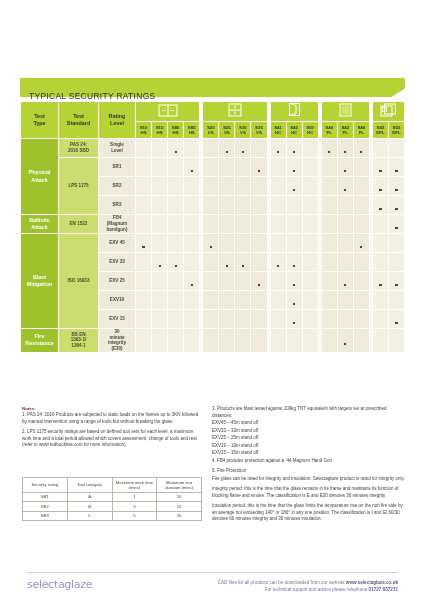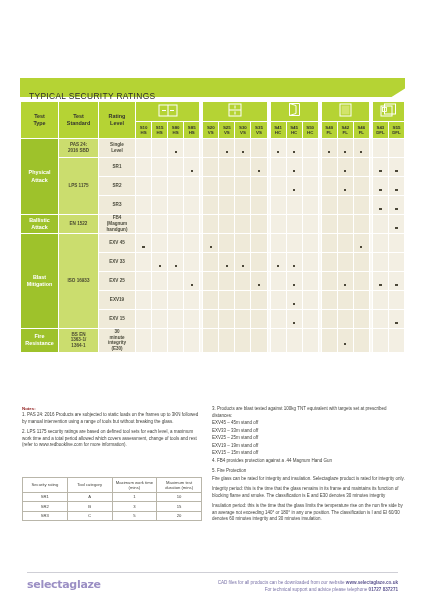--- a/index.html
+++ b/index.html
@@ -72,21 +72,21 @@
   .note { font-size: 4.5px; line-height: 1.45; color: #3f3f3a; margin-bottom: 4px; }
   .note.tight { margin-bottom: 1px; }
 
   
   .mini { position: absolute; left: 22px; top: 477px; width: 180px; border-collapse: collapse; table-layout: fixed; }
   .mini th, .mini td { border: .6px solid #b9b6aa; font-size: 4.2px; text-align: center; padding: 1.6px 1px; color: #3f3f3a; line-height: 1.25; }
   .mini th { font-weight: normal; }
 
   
   .footer-rule { position: absolute; left: 27px; top: 572px; width: 371px; height: 1px; background: #cfcfd6; }
-  .logo { position: absolute; left: 27px; top: 578px; font-size: 11px; font-weight: bold; letter-spacing: -.3px;
+  .logo { position: absolute; left: 27px; top: 578px; font-size: 11px; font-weight: normal; letter-spacing: -.3px;
           color: #9b8fc4; font-family: "DejaVu Sans", sans-serif; }
   .foot-text { position: absolute; right: 27px; top: 579px; text-align: right; font-size: 4.6px; line-height: 1.6; color: #7b74a8; }
   .foot-text b { color: #5e5690; }
 </style>
 </head>
 <body>
 
 <div class="page">
 
   <div class="banner-wrap">

